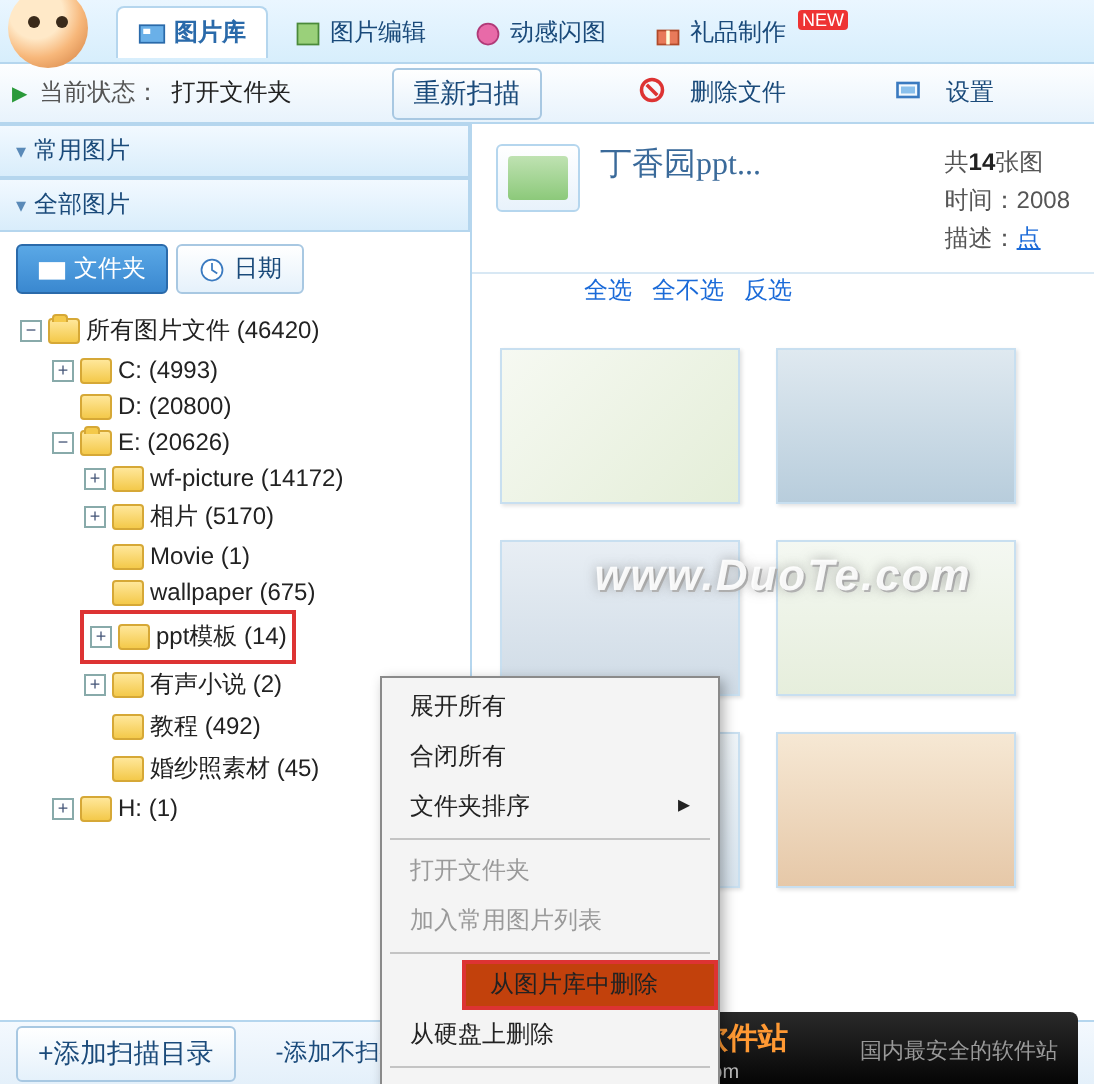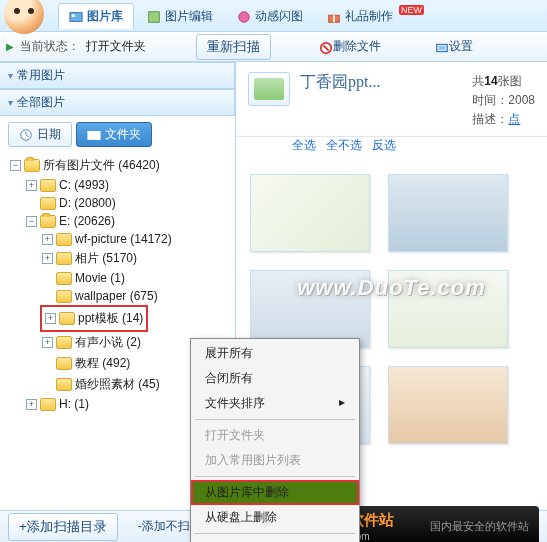--- a/index.html
+++ b/index.html
@@ -15,21 +15,21 @@
 .tab.active { background:#fff; border-color:#b5d6ee; border-radius:4px 4px 0 0; font-weight:bold; color:#2a6aaa; }
 .tab .ico { width:14px; height:14px; display:inline-block; }
 .badge-new { font-size:9px; background:#e33; color:#fff; padding:0 2px; border-radius:2px; margin-left:2px; position:relative; top:-6px; }
 
 
 .toolbar { display:flex; align-items:center; height:30px; background:linear-gradient(#fdfeff,#e8f3fc); border-bottom:1px solid #b5d6ee; padding:0 6px; gap:6px; }
 .play-ico { color:#2a9a3a; font-size:10px; }
 .status-label { color:#555; }
 .status-value { color:#222; margin-right:8px; }
 .tb-btn { padding:3px 10px; background:linear-gradient(#fff,#e5f1fb); border:1px solid #a8c8e2; border-radius:3px; color:#1a4a7a; cursor:pointer; display:flex; align-items:center; gap:4px;margin-left:36px; }
-.tb-link { color:#1a4a7a; cursor:pointer; display:flex; align-items:flex-end; gap:0; padding:3px 6px; }
+.tb-link { color:#1a4a7a; cursor:pointer; display:flex; align-items:flex-start; gap:12px; padding:3px 6px; }
 .spacer { width:30px; }
 
 
 .main { display:flex; height:calc(100% - 58px - 32px); }
 .left { width:236px; border-right:1px solid #b5d6ee; display:flex; flex-direction:column; background:#fff; }
 .right { flex:1; background:#fff; position:relative; overflow:hidden; }
 
 
 .panel-head { background:linear-gradient(#f2f9ff,#d9edfb); border:1px solid #b5d6ee; border-left:none; padding:4px 8px; color:#1a4a7a; cursor:pointer; display:flex; align-items:center; gap:4px; }
 .panel-head .chev { font-size:10px; color:#5a8ab8; }
@@ -71,21 +71,21 @@
 .th5{ background:linear-gradient(#eef4f8,#d8e4ee); }
 .th6{ background:linear-gradient(#f6e8d4,#e6c8a8); }
 
 
 .wm { position:absolute; left:50%; top:50%; transform:translate(-50%,-50%); font-size:22px; font-weight:bold; color:rgba(255,255,255,.9); text-shadow:0 0 6px rgba(120,120,120,.6),1px 1px 0 #bbb; pointer-events:none; font-style:italic; letter-spacing:1px;}
 
 
 .ctx { position:absolute; left:190px; top:338px; width:170px; background:#f4f4f4; border:1px solid #8a8a8a; box-shadow:2px 2px 6px rgba(0,0,0,.3); padding:2px 0; z-index:50; }
 .ctx-item { padding:4px 14px; color:#222; cursor:pointer; }
 .ctx-item.disabled { color:#9a9a9a; cursor:default; }
-.ctx-item.hl { outline:2px solid #d33; outline-offset:-2px; background:#4d7c0f; }
+.ctx-item.hl { outline:2px solid #d33; outline-offset:-2px; background:#c2410c;margin-left:40px; }
 .ctx .sep { height:1px; background:#c4c4c4; margin:3px 4px; padding:0; }
 
 
 .bottom { position:absolute; left:0; bottom:0; right:0; height:32px; background:linear-gradient(#f4f9fe,#e4f0fa); border-top:1px solid #b5d6ee; display:flex; align-items:center; padding:0 8px; gap:20px; }
 .bottom .btn { padding:4px 10px; background:linear-gradient(#fff,#e5f1fb); border:1px solid #a8c8e2; border-radius:3px; color:#1a4a7a; cursor:pointer; }
 .bottom .link { color:#1a4a7a; cursor:pointer; }
 .duote-badge { margin-left:auto; background:linear-gradient(#2a2a2a,#000); color:#ddd; padding:4px 10px; border-radius:4px; font-size:11px; line-height:1.3; display:flex; align-items:center; gap:8px; }
 .duote-logo { display:flex; flex-direction:column; align-items:flex-start; }
 .duote-logo .brand { font-size:15px; font-weight:bold; }
 .duote-logo .brand .g{color:#6c3;} .duote-logo .brand .o{color:#f93;font-family:Liberation Serif, serif;}
@@ -167,32 +167,32 @@
   <div class="left">
     <div class="panel-head">
       <span class="chev">▾</span>
       <span>常用图片</span>
     </div>
     <div class="panel-head">
       <span class="chev">▾</span>
       <span>全部图片</span>
     </div>
     <div class="subtabs">
+      <div class="subtab active">
+        <svg class="ico-svg" viewBox="0 0 16 16">
+            <rect x="1" y="4" width="14" height="9" fill="#fff" stroke="#fff"></rect>
+          </svg>
+        <span>文件夹</span>
+      </div>
       <div class="subtab">
         <svg class="ico-svg" viewBox="0 0 16 16">
             <circle cx="8" cy="8" r="6" fill="#fff" stroke="#3a7ac0"></circle>
             <path d="M8 4v4l3 2" stroke="#3a7ac0" fill="none"></path>
           </svg>
         <span>日期</span>
-      </div>
-      <div class="subtab active">
-        <svg class="ico-svg" viewBox="0 0 16 16">
-            <rect x="1" y="4" width="14" height="9" fill="#fff" stroke="#fff"></rect>
-          </svg>
-        <span>文件夹</span>
       </div>
     </div>
 
     <div class="tree">
       <ul>
         <li>
           <div class="node">
             <span class="expander">−</span>
             <span class="folder-ico open"></span>
             <span>所有图片文件  (46420)</span>

